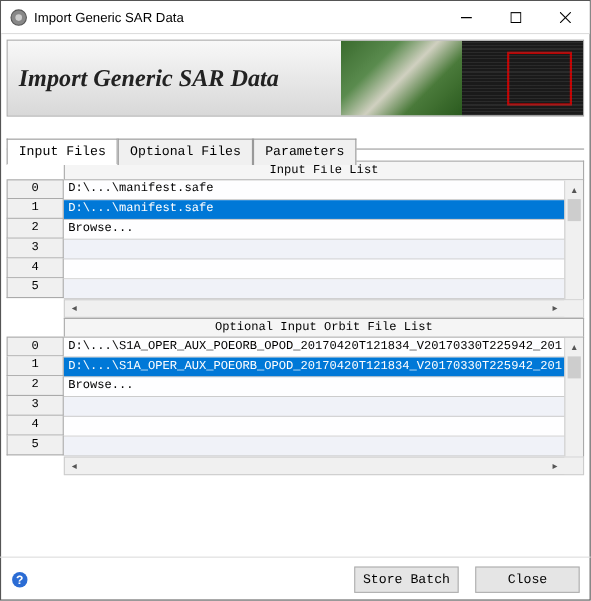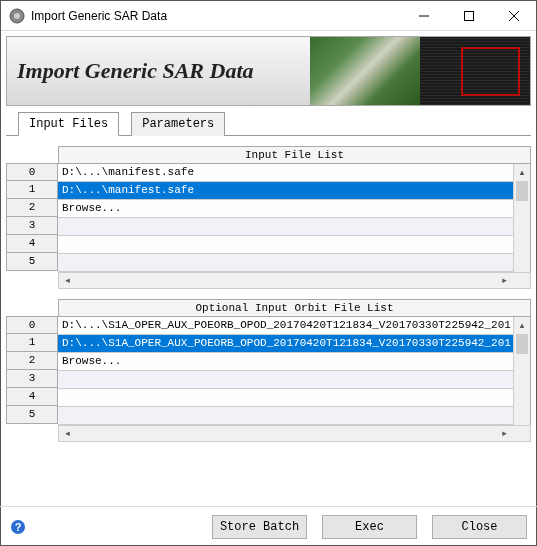--- a/index.html
+++ b/index.html
@@ -16,28 +16,28 @@
 .banner { height: 70px; margin: 5px; border: 1px solid #aaa; position: relative; display: flex; align-items: center; background: linear-gradient(to bottom, #f8f8f8 0%, #d8d8d8 100%); overflow: hidden; }
 .banner-title { font-family: Georgia, serif; font-size: 22px; font-weight: bold; font-style: italic; color: #222; padding-left: 10px; z-index: 2; }
 .banner-img { position: absolute; right: 0; top: 0; height: 100%; width: 220px; display: flex; }
 .banner-img .aerial { flex: 1; background: linear-gradient(135deg, #3a6b2e 0%, #5a8b4e 30%, #d0d0c0 50%, #4a7a3a 70%, #2a5a1e 100%); }
 .banner-img .sar { width: 110px; background: #1a1a1a; position: relative; }
 .banner-img .sar::before { content: ""; position: absolute; top: 10px; right: 10px; width: 55px; height: 45px; border: 2px solid #c00; }
 .banner-img .sar::after { content: ""; position: absolute; top: 0; left: 0; right: 0; bottom: 0; background: repeating-linear-gradient(0deg, rgba(80,80,80,0.3) 0, rgba(80,80,80,0.3) 1px, transparent 1px, transparent 3px); }
 
 
 .tabs { margin: 5px 5px 0 5px; display: flex; border-bottom: 1px solid #999; font-family: "Courier New", monospace; font-size: 12px; }
-.tab { padding: 4px 10px; border: 1px solid #999; border-bottom: none; background: #f0f0f0; margin-right: 0; position: relative; top: 1px; cursor: pointer; margin-left: 12px; }
+.tab { padding: 4px 10px; border: 1px solid #999; border-bottom: none; background: #f0f0f0; margin-right: 0; position: relative; top: 15px; cursor: pointer; }
 .tab.active { background: #fff; border-bottom: 1px solid #fff; }
 
 
 .content { padding: 10px 5px 5px 5px; }
 
 
-.filelist-section { margin-bottom: 10px; }
+.filelist-section { }
 .list-header { text-align: center; font-family: "Courier New", monospace; font-size: 11px; padding: 2px 0; border: 1px solid #aaa; border-bottom: none; background: #f5f5f5; margin-left: 52px; }
 .grid-wrap { display: flex; }
 .rowheaders { width: 52px; }
 .rowheader { height: 18px; border: 1px solid #aaa; border-top: none; background: #f0f0f0; text-align: center; font-family: "Courier New", monospace; font-size: 11px; line-height: 17px; }
 .rowheader:first-child { border-top: 1px solid #aaa; }
 .grid-body { flex: 1; border-top: 1px solid #aaa; border-right: 1px solid #aaa; position: relative; overflow: hidden; }
 .grid-row { height: 18px; border-bottom: 1px solid #ccc; padding: 0 4px; font-family: "Courier New", monospace; font-size: 11px; line-height: 17px; white-space: nowrap; overflow: hidden; background: #fefeff; }
 .grid-row.alt { background: #f0f2f8; }
 .grid-row.selected { background: #0078d7; color: #fff; }
 .grid-row:last-child { border-bottom: 1px solid #aaa; }
@@ -88,20 +88,21 @@
 <div class="banner">
   <div class="banner-title">Import Generic SAR Data</div>
   <div class="banner-img">
     <div class="aerial"></div>
     <div class="sar"></div>
   </div>
 </div>
 
 <div class="tabs">
   <div class="tab active">Input Files</div>
+  <div class="tab">Optional Files</div>
   <div class="tab">Parameters</div>
 </div>
 
 <div class="content">
 
   <div class="filelist-section">
     <div class="list-header">Input File List</div>
     <div class="grid-wrap">
       <div class="rowheaders">
         <div class="rowheader">0</div>
@@ -170,15 +171,14 @@
 
 </div>
 
 <div class="footer">
   <svg class="help-icon" viewBox="0 0 16 16">
       <circle cx="8" cy="8" r="7" fill="#2b6cd4"></circle>
       <text x="8" y="12" text-anchor="middle" fill="#fff" font-size="11" font-weight="bold">?</text>
     </svg>
   <div class="spacer"></div>
   <button>Store Batch</button>
-  <button>Exec</button>
   <button>Close</button>
 </div>
 
 </body></html>

